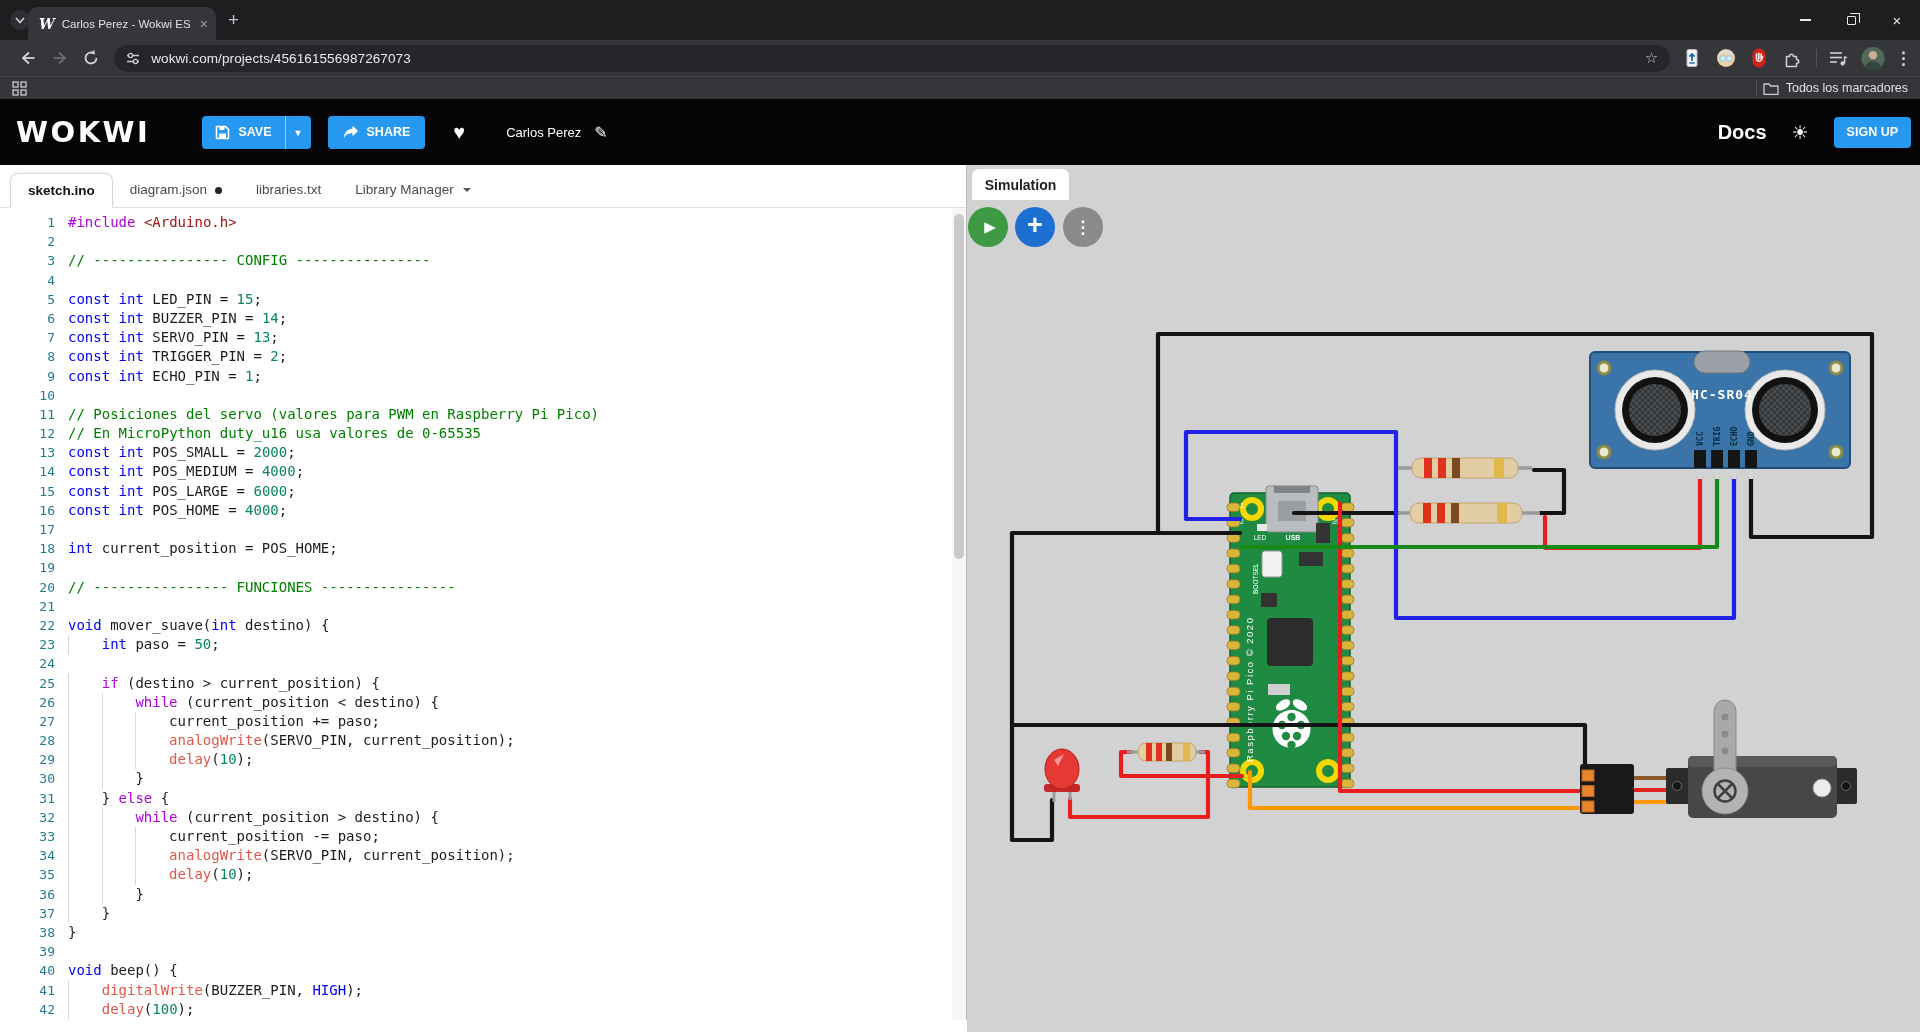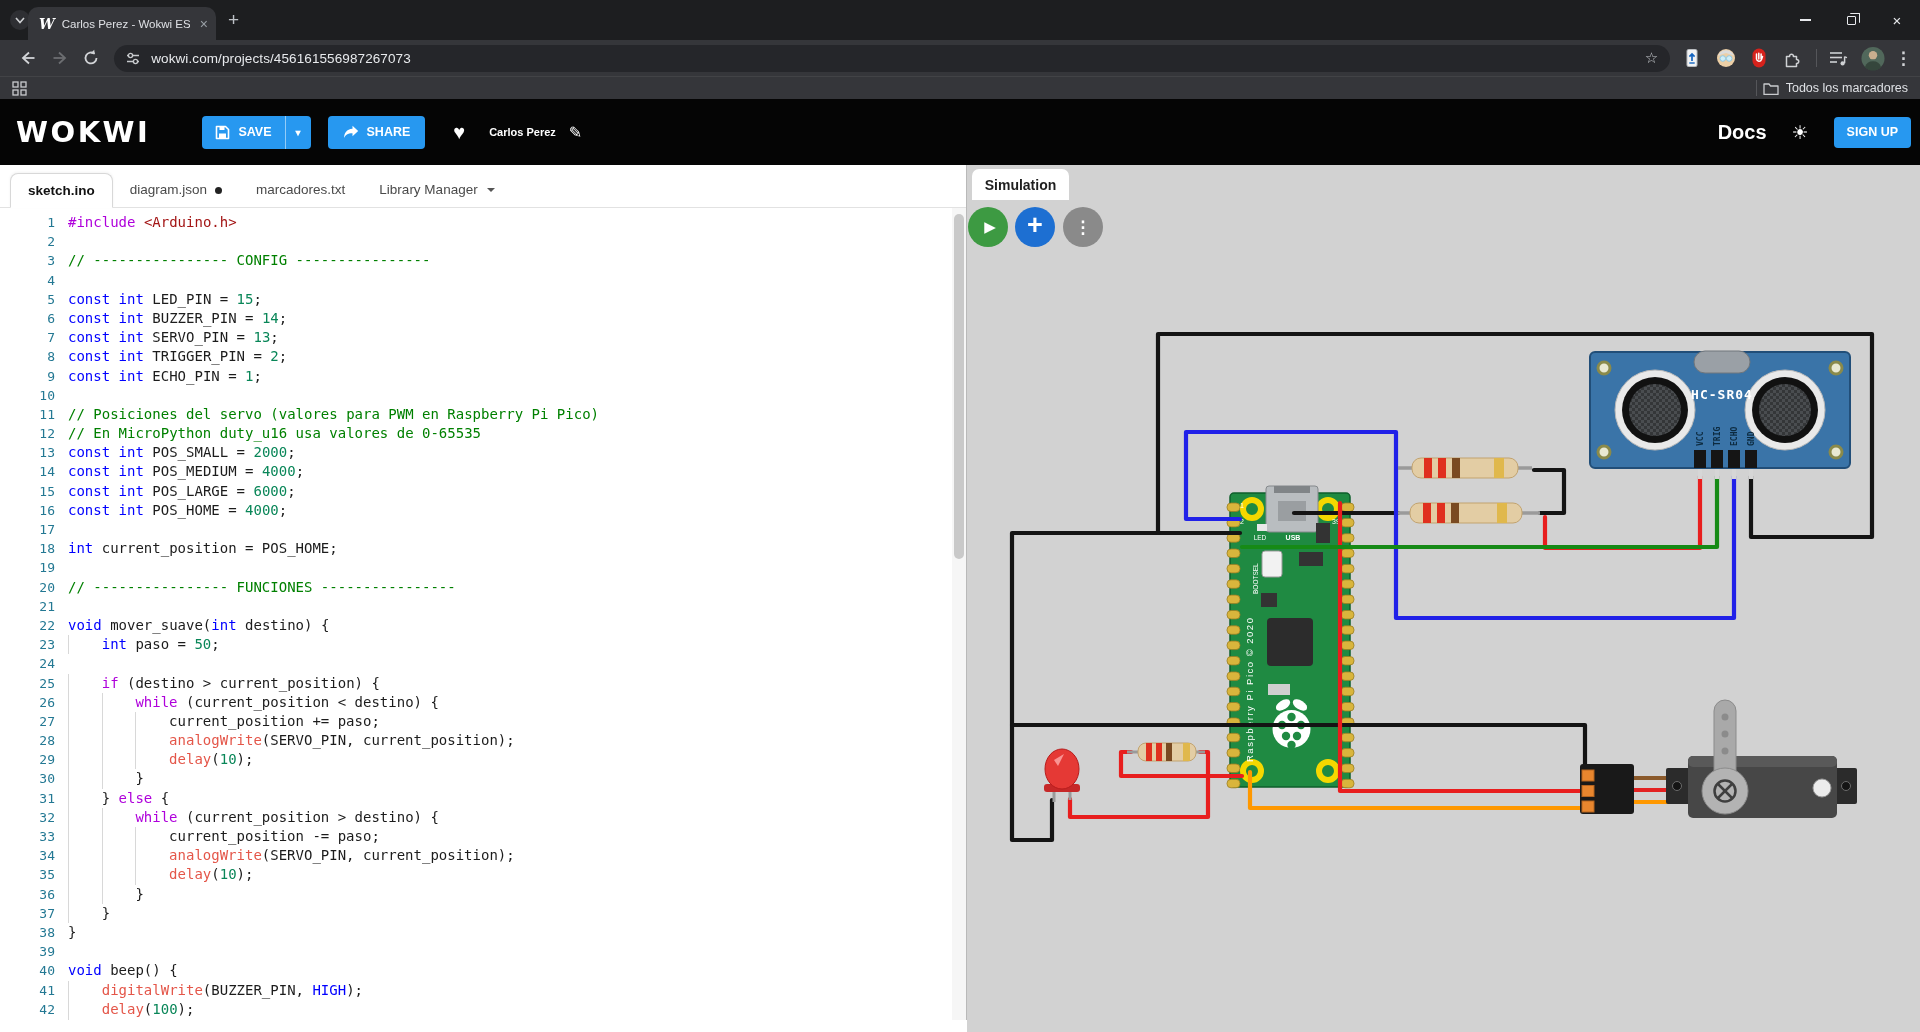--- a/index.html
+++ b/index.html
@@ -37,21 +37,21 @@
   .allbm span{color:#dfe1e5;font-size:12.5px;margin-left:7px}
   
   #wokwibar{position:absolute;top:99px;left:0;right:0;height:66px;background:#050505;display:flex;align-items:center;color:#fff}
   .wlogo{font-size:29px;font-weight:bold;letter-spacing:2.5px;margin-left:16px;font-family:"DejaVu Sans",sans-serif}
   .wbtn{background:var(--accent);color:#fff;font-weight:bold;font-size:12.5px;height:33px;border-radius:4px;display:flex;align-items:center}
   #savebtn{margin-left:52px}
   .save-main{padding:0 13px;display:flex;gap:8px;align-items:center;height:100%}
   .save-caret{width:26px;height:100%;border-left:1px solid rgba(255,255,255,.5);display:flex;align-items:center;justify-content:center;font-size:10px}
   #sharebtn{margin-left:17px;padding:0 15px;gap:8px}
   .heart{font-size:20px;margin-left:28px}
-  .pname{font-size:11px;font-weight:bold;margin-left:24px}
+  .pname{font-size:13px;font-weight:normal;margin-left:41px}
   .pencil{font-size:16px;margin-left:13px}
   .spacer{flex:1}
   .docs{font-size:20px;font-weight:bold;margin-right:25px}
   .sun{font-size:19px;margin-right:25px}
   #signup{padding:0 13px;height:31px;margin-right:9px;font-size:12.5px}
   
   #main{position:absolute;top:165px;left:0;right:0;bottom:0}
   #editor{position:absolute;left:0;top:0;width:967px;bottom:12px;background:#fff;border-right:1px solid #b9b9b9}
   .etabs{position:absolute;top:0;left:0;right:0;height:43px;background:#fff;border-bottom:1px solid #e2e2e2;
          display:flex;align-items:flex-end;padding-left:10px}
@@ -238,21 +238,21 @@
   <div id="editor">
     <div class="etabs">
       <div class="etab active">
         <span>sketch.ino</span>
       </div>
       <div class="etab">
         <span>diagram.json</span>
         <span class="mdot"></span>
       </div>
       <div class="etab">
-        <span>marcadores.txt</span>
+        <span>libraries.txt</span>
       </div>
       <div class="etab">
         <span>Library Manager</span>
         <span class="ecaret"></span>
       </div>
     </div>
     <div class="code" id="code-lines">
         <div class="cl"><span class="ln">1</span><span class="ct"><span class="tk-kw">#include</span><span class="tk-pl"> </span><span class="tk-str">&lt;Arduino.h&gt;</span></span></div>
         <div class="cl"><span class="ln">2</span><span class="ct"></span></div>
         <div class="cl"><span class="ln">3</span><span class="ct"><span class="tk-cm">// ---------------- CONFIG ----------------</span></span></div>

